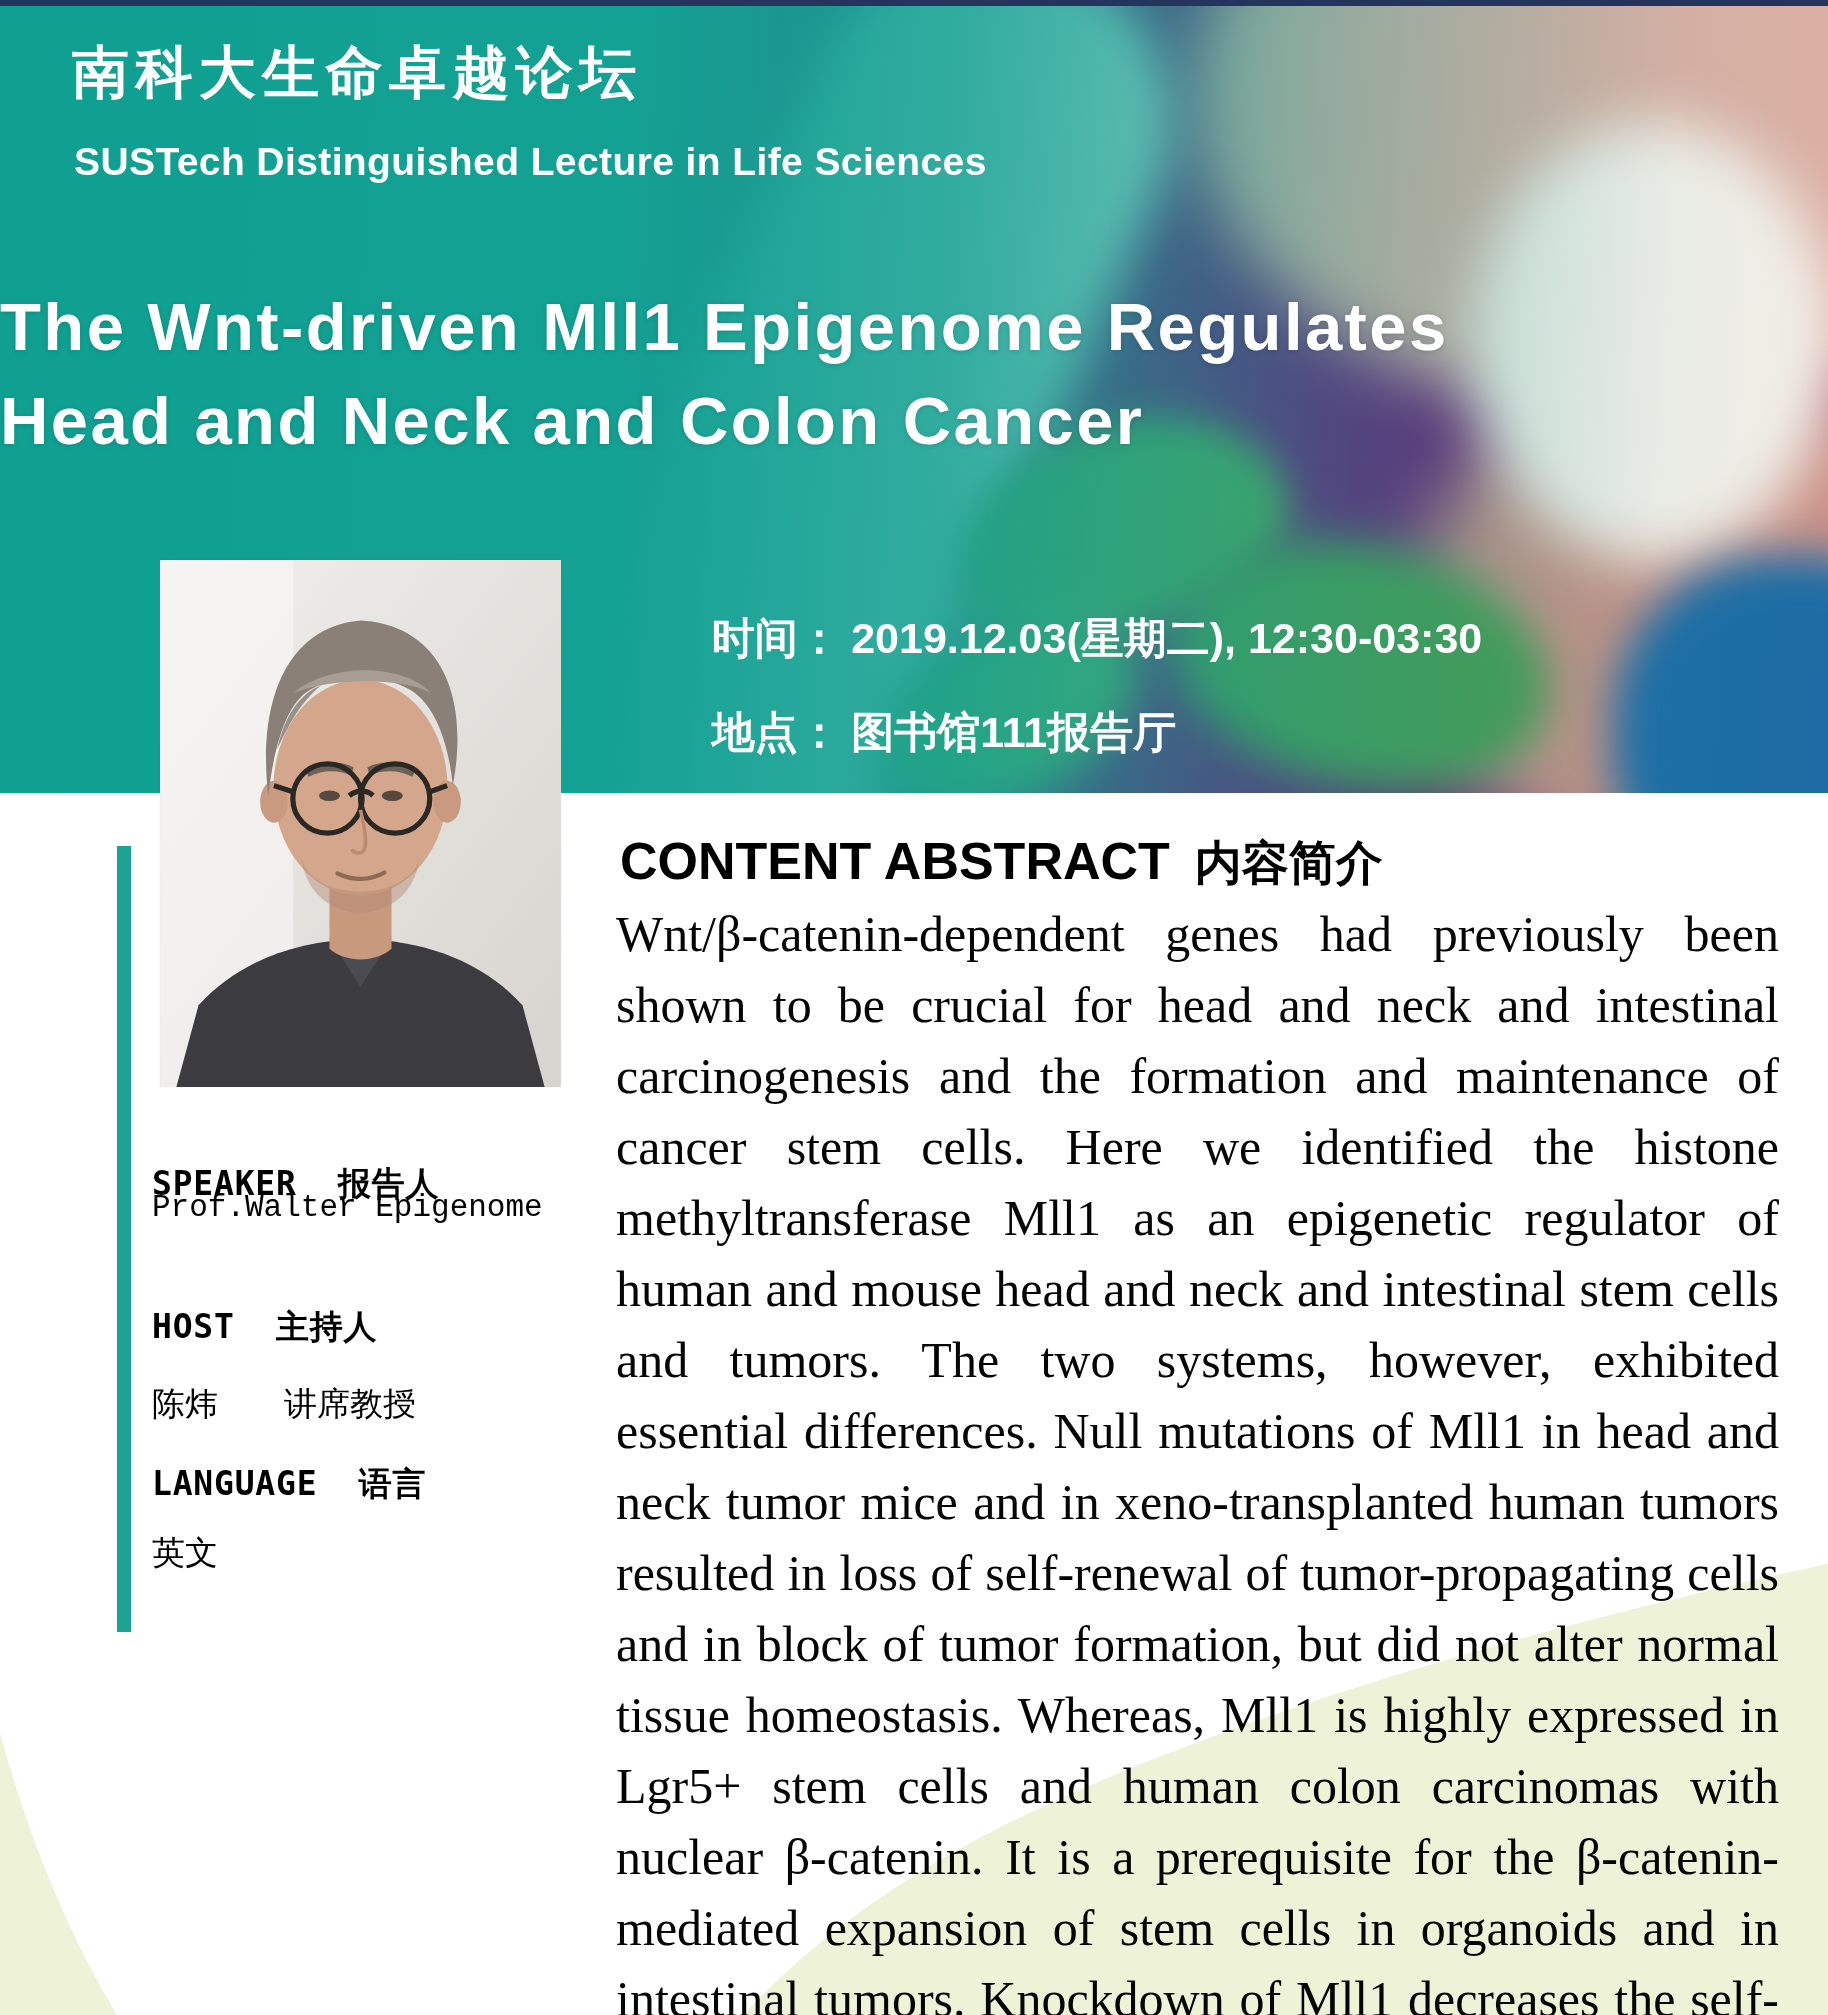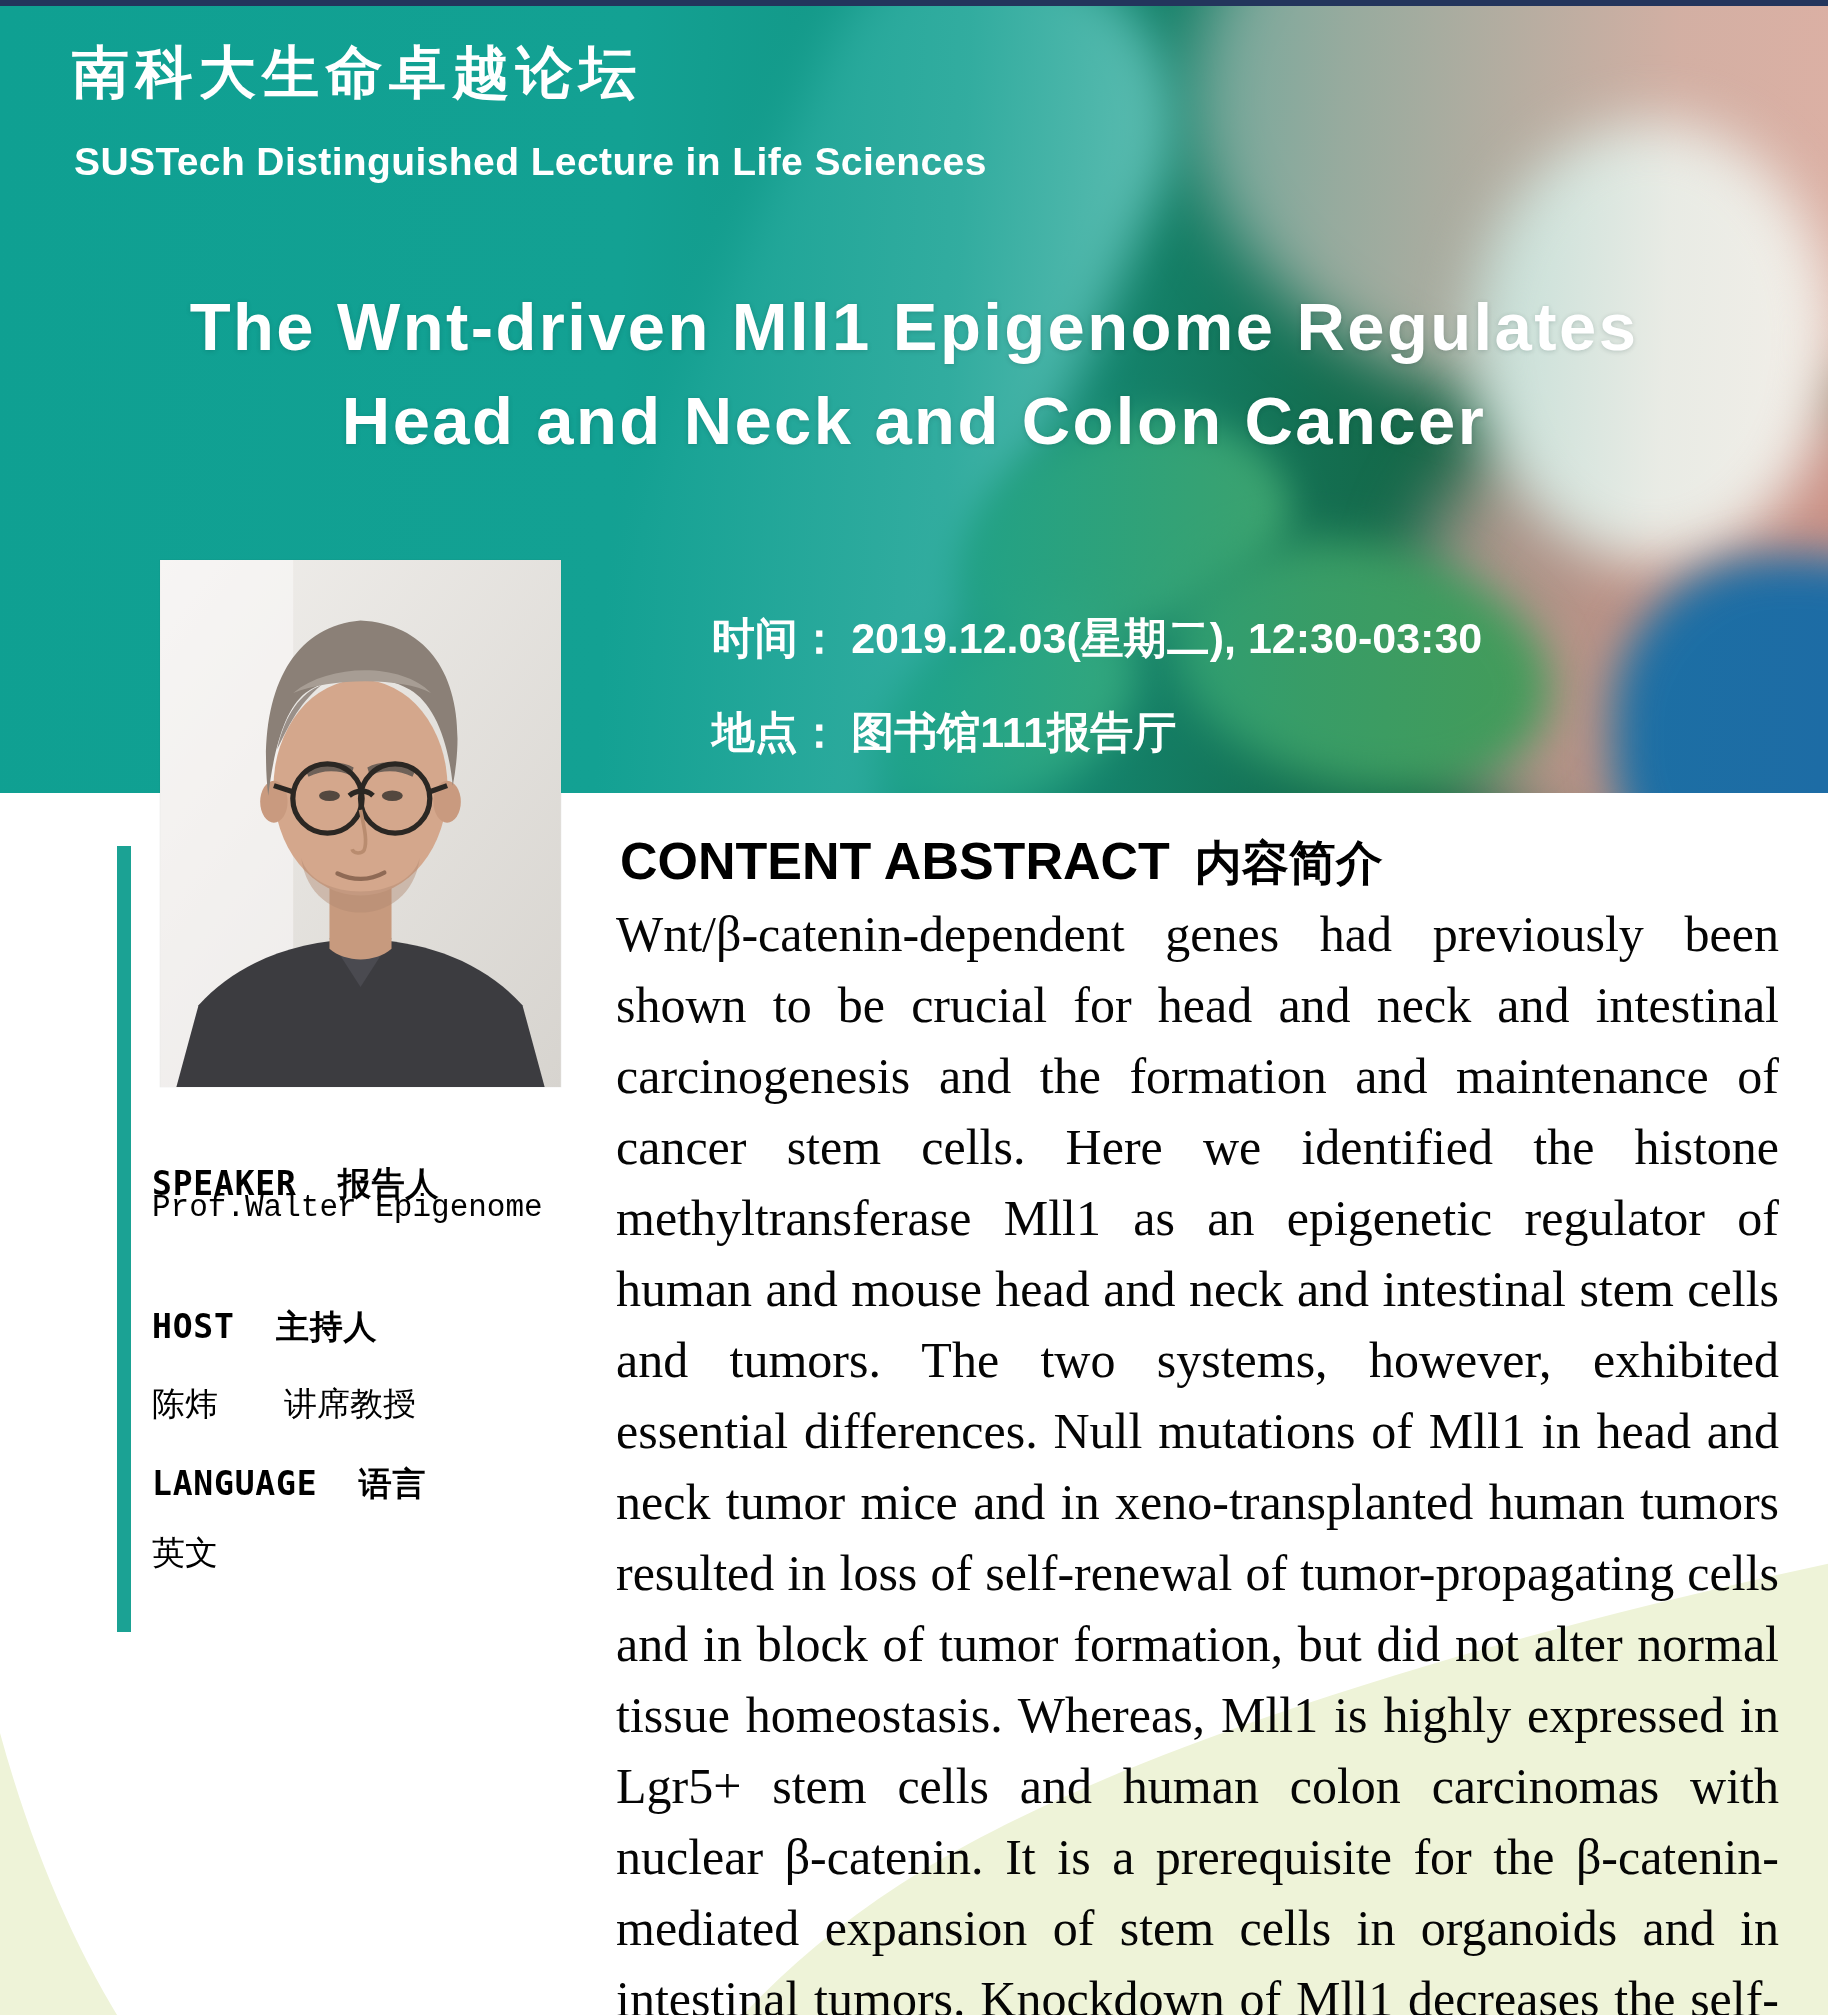--- a/index.html
+++ b/index.html
@@ -5,41 +5,41 @@
   html,body{margin:0;padding:0;background:#ffffff;}
   #poster{
     position:relative;width:1828px;height:2742px;overflow:hidden;
     background:#ffffff;font-family:"Liberation Sans",sans-serif;
   }
   
   .bg-svg{position:absolute;left:0;top:0;z-index:1;}
   
   .header{
     position:absolute;left:0;top:0;width:1828px;height:793px;z-index:2;overflow:hidden;
-    background:#14532d;
+    background:#701a75;
   }
   .hdr-art{position:absolute;inset:0;}
   .hdr-art .blob{position:absolute;border-radius:50%;filter:blur(28px);}
   .hdr-overlay{
     position:absolute;inset:0;
     background:linear-gradient(93deg,#0fa092 0%,#13a193 34%,rgba(19,161,147,0.82) 52%,
                rgba(19,161,147,0.35) 72%,rgba(19,161,147,0.05) 90%,rgba(200,180,170,0) 100%);
   }
   .top-strip{position:absolute;left:0;top:0;width:1828px;height:5.6px;background:#23355c;z-index:5;}
   .forum-cn{
     position:absolute;left:72px;top:35px;margin:0;z-index:4;
     color:#ffffff;font-family:"DejaVu Serif","Liberation Serif",serif;
     font-size:57px;font-weight:600;letter-spacing:6.4px;white-space:pre;
   }
   .forum-en{
     position:absolute;left:74px;top:140px;z-index:4;
     color:#ffffff;font-size:39px;font-weight:bold;letter-spacing:0.4px;white-space:pre;
   }
   .lec-title{
-    position:absolute;left:0;top:280px;width:1828px;z-index:4;text-align:center;
+    position:absolute;left:0;top:280px;width:1828px;z-index:4;text-align:left;
     color:#ffffff;font-size:67px;font-weight:800;letter-spacing:2.4px;line-height:94px;
     text-shadow:0 1.2px 5.6px rgba(0,40,40,0.18);
   }
   .meta{position:absolute;left:640px;z-index:4;color:#ffffff;font-weight:bold;
         font-size:43px;white-space:pre;}
   .meta .val{margin-left:10.5px;}
   .meta-time{top:561px;}
   .meta-place{top:655px;}
   
   .photo{

